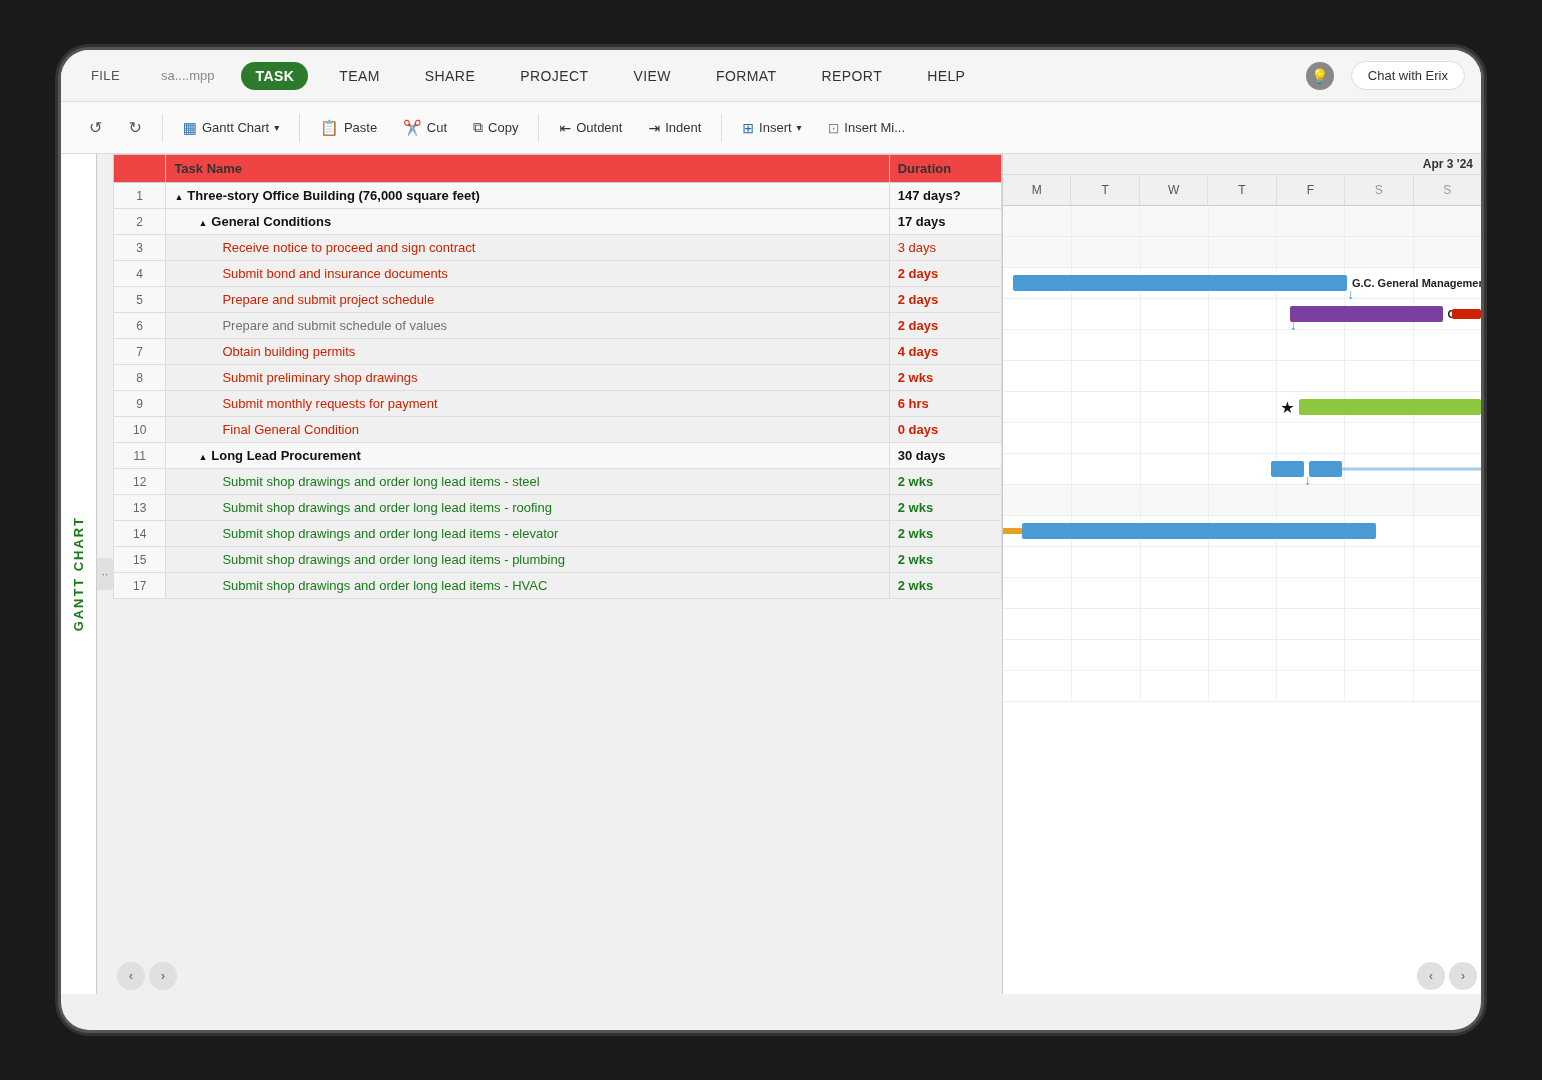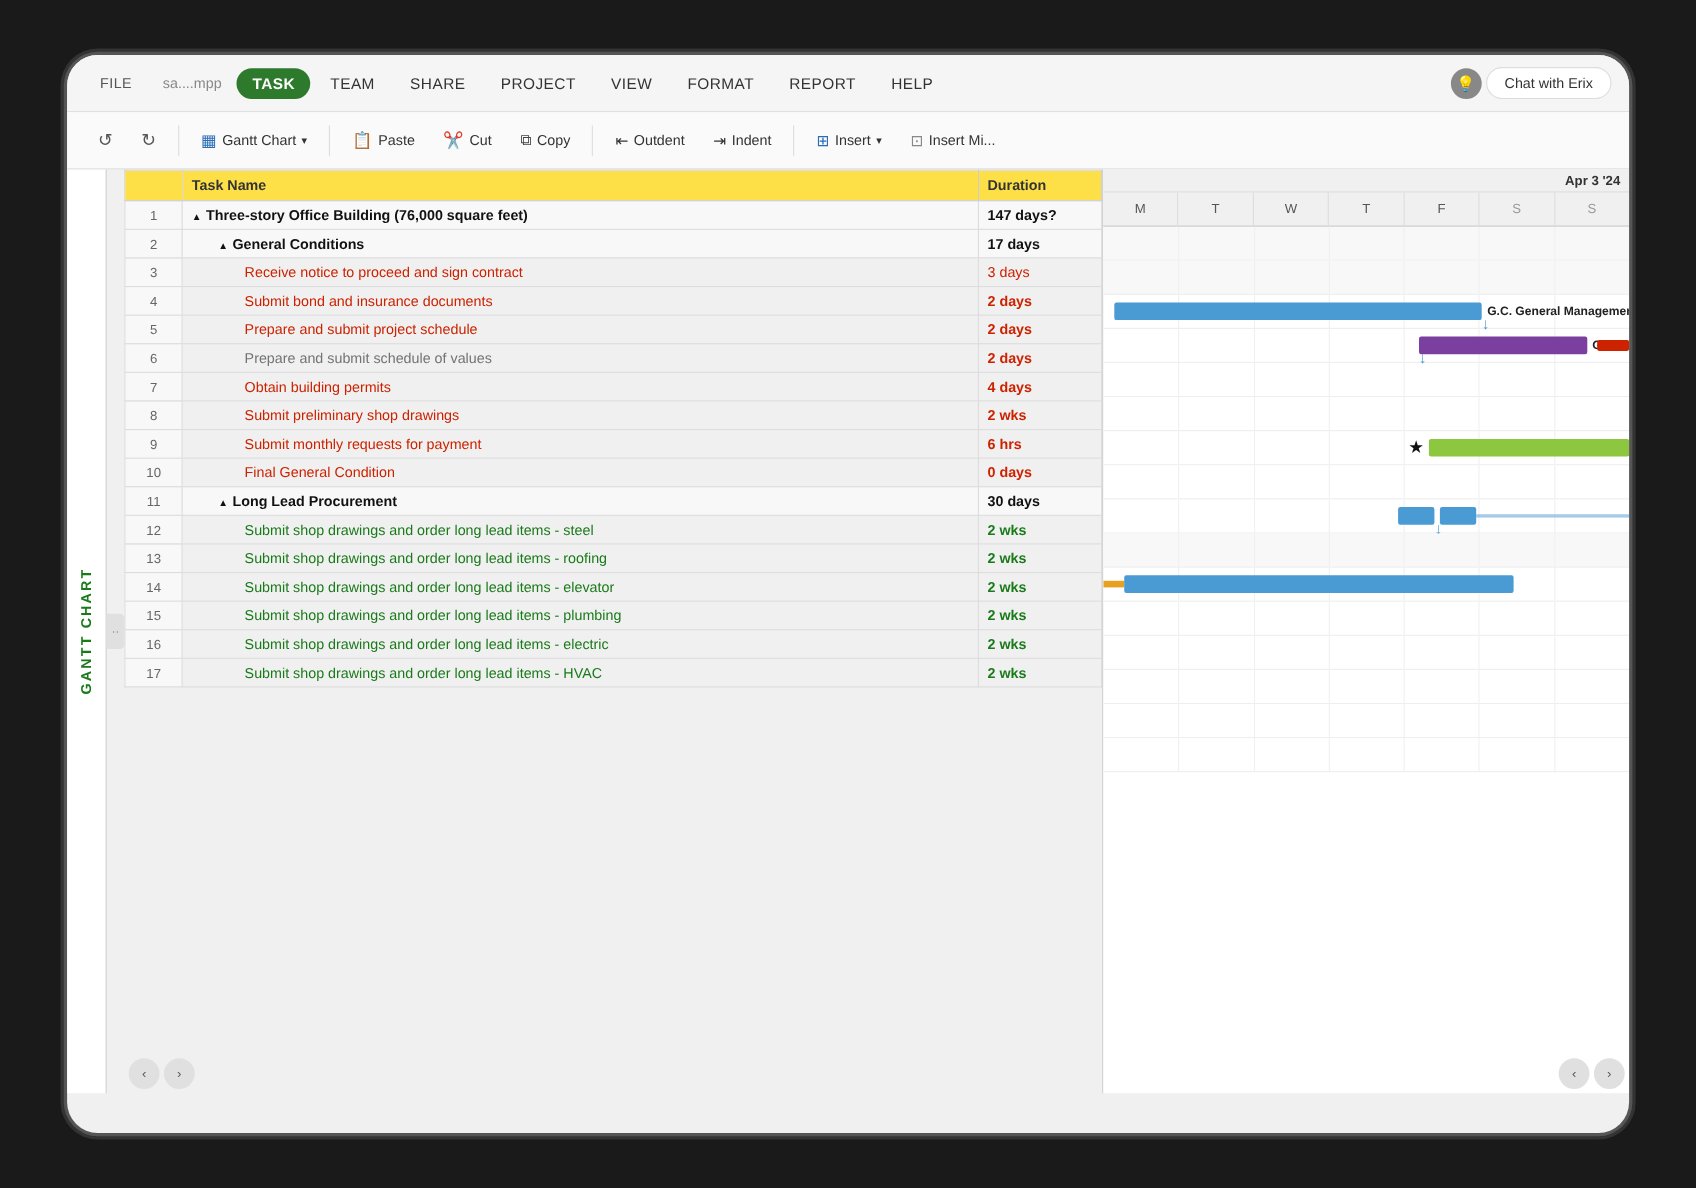--- a/index.html
+++ b/index.html
@@ -37,21 +37,21 @@
     .status-date { color: #333; }
 
     
     .menu-bar {
       background: #f5f5f5;
       border-bottom: 1px solid #ddd;
       padding: 0 16px;
       display: flex;
       align-items: center;
       height: 52px;
-      gap: 4px;
+      gap: 17px;
     }
     .menu-item {
       padding: 6px 14px;
       font-size: 14px;
       font-weight: 500;
       color: #333;
       cursor: pointer;
       border-radius: 8px;
       letter-spacing: 0.03em;
     }
@@ -181,21 +181,21 @@
       overflow-x: hidden;
       margin-left: 52px;
       border-right: 1px solid #ccc;
     }
     .gantt-table {
       width: 100%;
       border-collapse: collapse;
       font-size: 13px;
     }
     .gantt-table thead th {
-      background: #fde047;
+      background: #ef4444;
       border: 1px solid #ccc;
       padding: 6px 8px;
       text-align: left;
       font-weight: 600;
       color: #333;
       position: sticky;
       top: 0;
       z-index: 5;
     }
     .gantt-table tbody td {
@@ -441,25 +441,20 @@
               <td class="row-num">14</td>
               <td><span style="padding-left:48px; color:#1a7a1a;">Submit shop drawings and order long lead items - elevator</span></td>
               <td style="color: rgb(26, 122, 26); font-weight: 600;">2 wks</td>
             </tr>
             <tr>
               <td class="row-num">15</td>
               <td><span style="padding-left:48px; color:#1a7a1a;">Submit shop drawings and order long lead items - plumbing</span></td>
               <td style="color: rgb(26, 122, 26); font-weight: 600;">2 wks</td>
             </tr>
             <tr>
-              <td class="row-num">16</td>
-              <td><span style="padding-left:48px; color:#1a7a1a;">Submit shop drawings and order long lead items - electric</span></td>
-              <td style="color: rgb(26, 122, 26); font-weight: 600;">2 wks</td>
-            </tr>
-            <tr>
               <td class="row-num">17</td>
               <td><span style="padding-left:48px; color:#1a7a1a;">Submit shop drawings and order long lead items - HVAC</span></td>
               <td style="color: rgb(26, 122, 26); font-weight: 600;">2 wks</td>
             </tr>
           </tbody>
       </table>
     </div>
 
     <div class="chart-area">
       <div style="height:100%; overflow:hidden; position:relative;">

